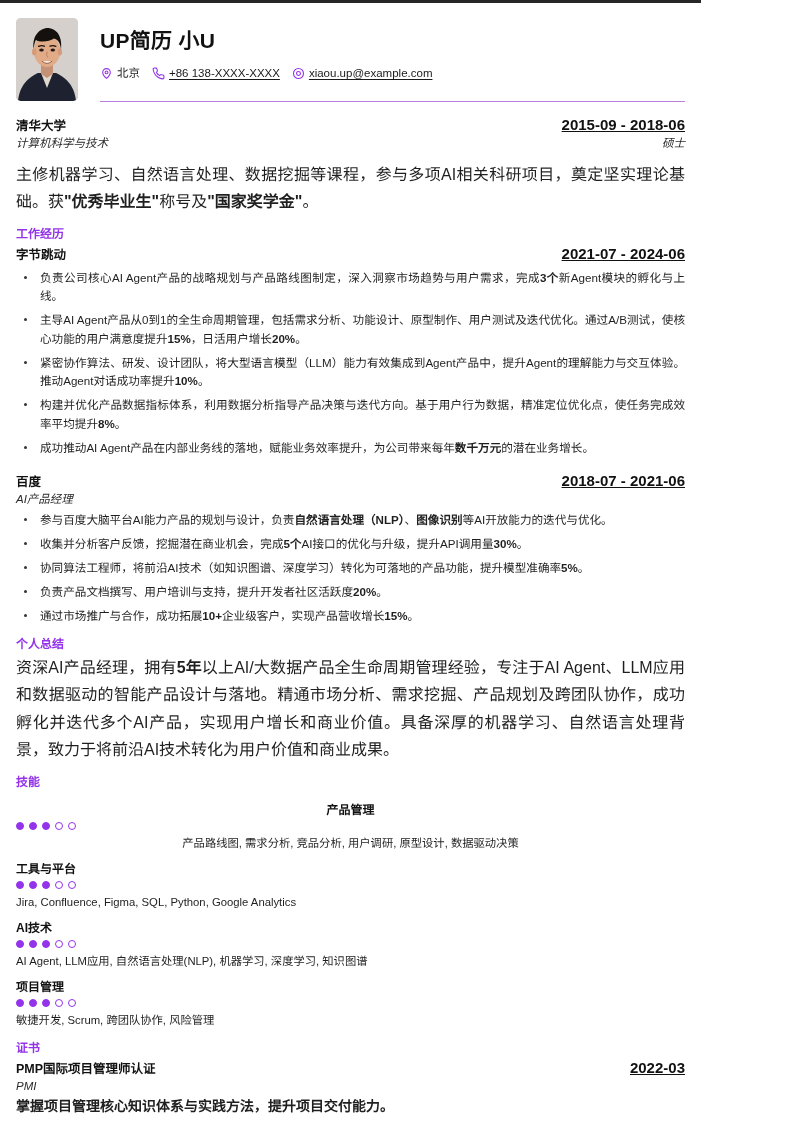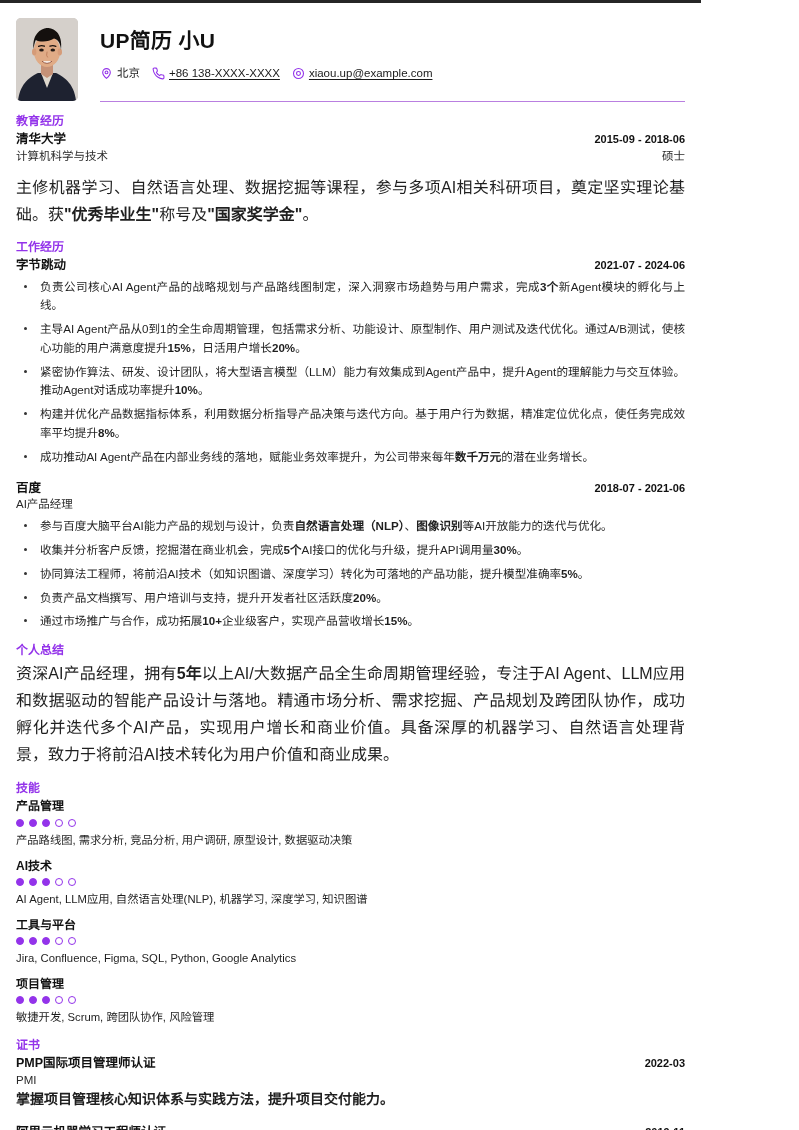--- a/index.html
+++ b/index.html
@@ -114,31 +114,33 @@
     justify-content: space-between;
     gap: 12px;
   }
   .entry-org {
     font-size: 12.5px;
     font-weight: bold;
     color: #111;
     line-height: 1.35;
   }
   .entry-date {
-    font-size: 11px;
+    font-size: 15px;
     font-weight: bold;
     color: #111;
     line-height: 1.35;
     white-space: nowrap;
+    text-decoration: underline;
   }
   .entry-sub {
     display: flex;
     align-items: baseline;
     justify-content: space-between;
     gap: 12px;
+    font-style: italic;
   }
   .entry-role {
     font-size: 11.5px;
     color: #2a2a2a;
     line-height: 1.45;
   }
   .entry-degree {
     font-size: 11.5px;
     color: #2a2a2a;
     line-height: 1.45;
@@ -178,21 +180,21 @@
     height: 3px;
     border-radius: 50%;
     background: #333;
   }
   ul.bullets li b { font-weight: bold; }
 
   .work-entry + .work-entry { margin-top: 13px; }
 
   
   .skill-group { margin-bottom: 9px; }
-  .skill-group:first-of-type { margin-top: 3px; }
+  .skill-group:first-of-type { margin-top: 12px; text-align: center; }
   .skill-name {
     font-size: 12px;
     font-weight: bold;
     color: #111;
     line-height: 1.35;
     margin-bottom: 4px;
   }
   .dots {
     display: flex;
     align-items: center;
@@ -293,21 +295,20 @@
             </span>
             <span class="ci-text link">xiaou.up@example.com</span>
           </span>
 
         </div>
         <hr class="header-rule">
       </div>
     </div>
 
     <div class="section">
-      <div class="section-title">教育经历</div>
       <div class="entry">
         <div class="entry-head">
           <div class="entry-org">清华大学</div>
           <div class="entry-date">2015-09 - 2018-06</div>
         </div>
         <div class="entry-sub">
           <div class="entry-role">计算机科学与技术</div>
           <div class="entry-degree">硕士</div>
         </div>
         <div class="entry-desc">主修机器学习、自然语言处理、数据挖掘等课程，参与多项AI相关科研项目，奠定坚实理论基础。获<b>"优秀毕业生"</b>称号及<b>"国家奖学金"</b>。</div>
@@ -366,40 +367,40 @@
           <div class="dots">
               <span class="dot filled"></span>
               <span class="dot filled"></span>
               <span class="dot filled"></span>
               <span class="dot"></span>
               <span class="dot"></span>
             </div>
           <div class="skill-items">产品路线图, 需求分析, 竞品分析, 用户调研, 原型设计, 数据驱动决策</div>
         </div>
           <div class="skill-group">
+          <div class="skill-name">工具与平台</div>
+          <div class="dots">
+              <span class="dot filled"></span>
+              <span class="dot filled"></span>
+              <span class="dot filled"></span>
+              <span class="dot"></span>
+              <span class="dot"></span>
+            </div>
+          <div class="skill-items">Jira, Confluence, Figma, SQL, Python, Google Analytics</div>
+        </div>
+          <div class="skill-group">
           <div class="skill-name">AI技术</div>
           <div class="dots">
               <span class="dot filled"></span>
               <span class="dot filled"></span>
               <span class="dot filled"></span>
               <span class="dot"></span>
               <span class="dot"></span>
             </div>
           <div class="skill-items">AI Agent, LLM应用, 自然语言处理(NLP), 机器学习, 深度学习, 知识图谱</div>
-        </div>
-          <div class="skill-group">
-          <div class="skill-name">工具与平台</div>
-          <div class="dots">
-              <span class="dot filled"></span>
-              <span class="dot filled"></span>
-              <span class="dot filled"></span>
-              <span class="dot"></span>
-              <span class="dot"></span>
-            </div>
-          <div class="skill-items">Jira, Confluence, Figma, SQL, Python, Google Analytics</div>
         </div>
           <div class="skill-group">
           <div class="skill-name">项目管理</div>
           <div class="dots">
               <span class="dot filled"></span>
               <span class="dot filled"></span>
               <span class="dot filled"></span>
               <span class="dot"></span>
               <span class="dot"></span>
             </div>

